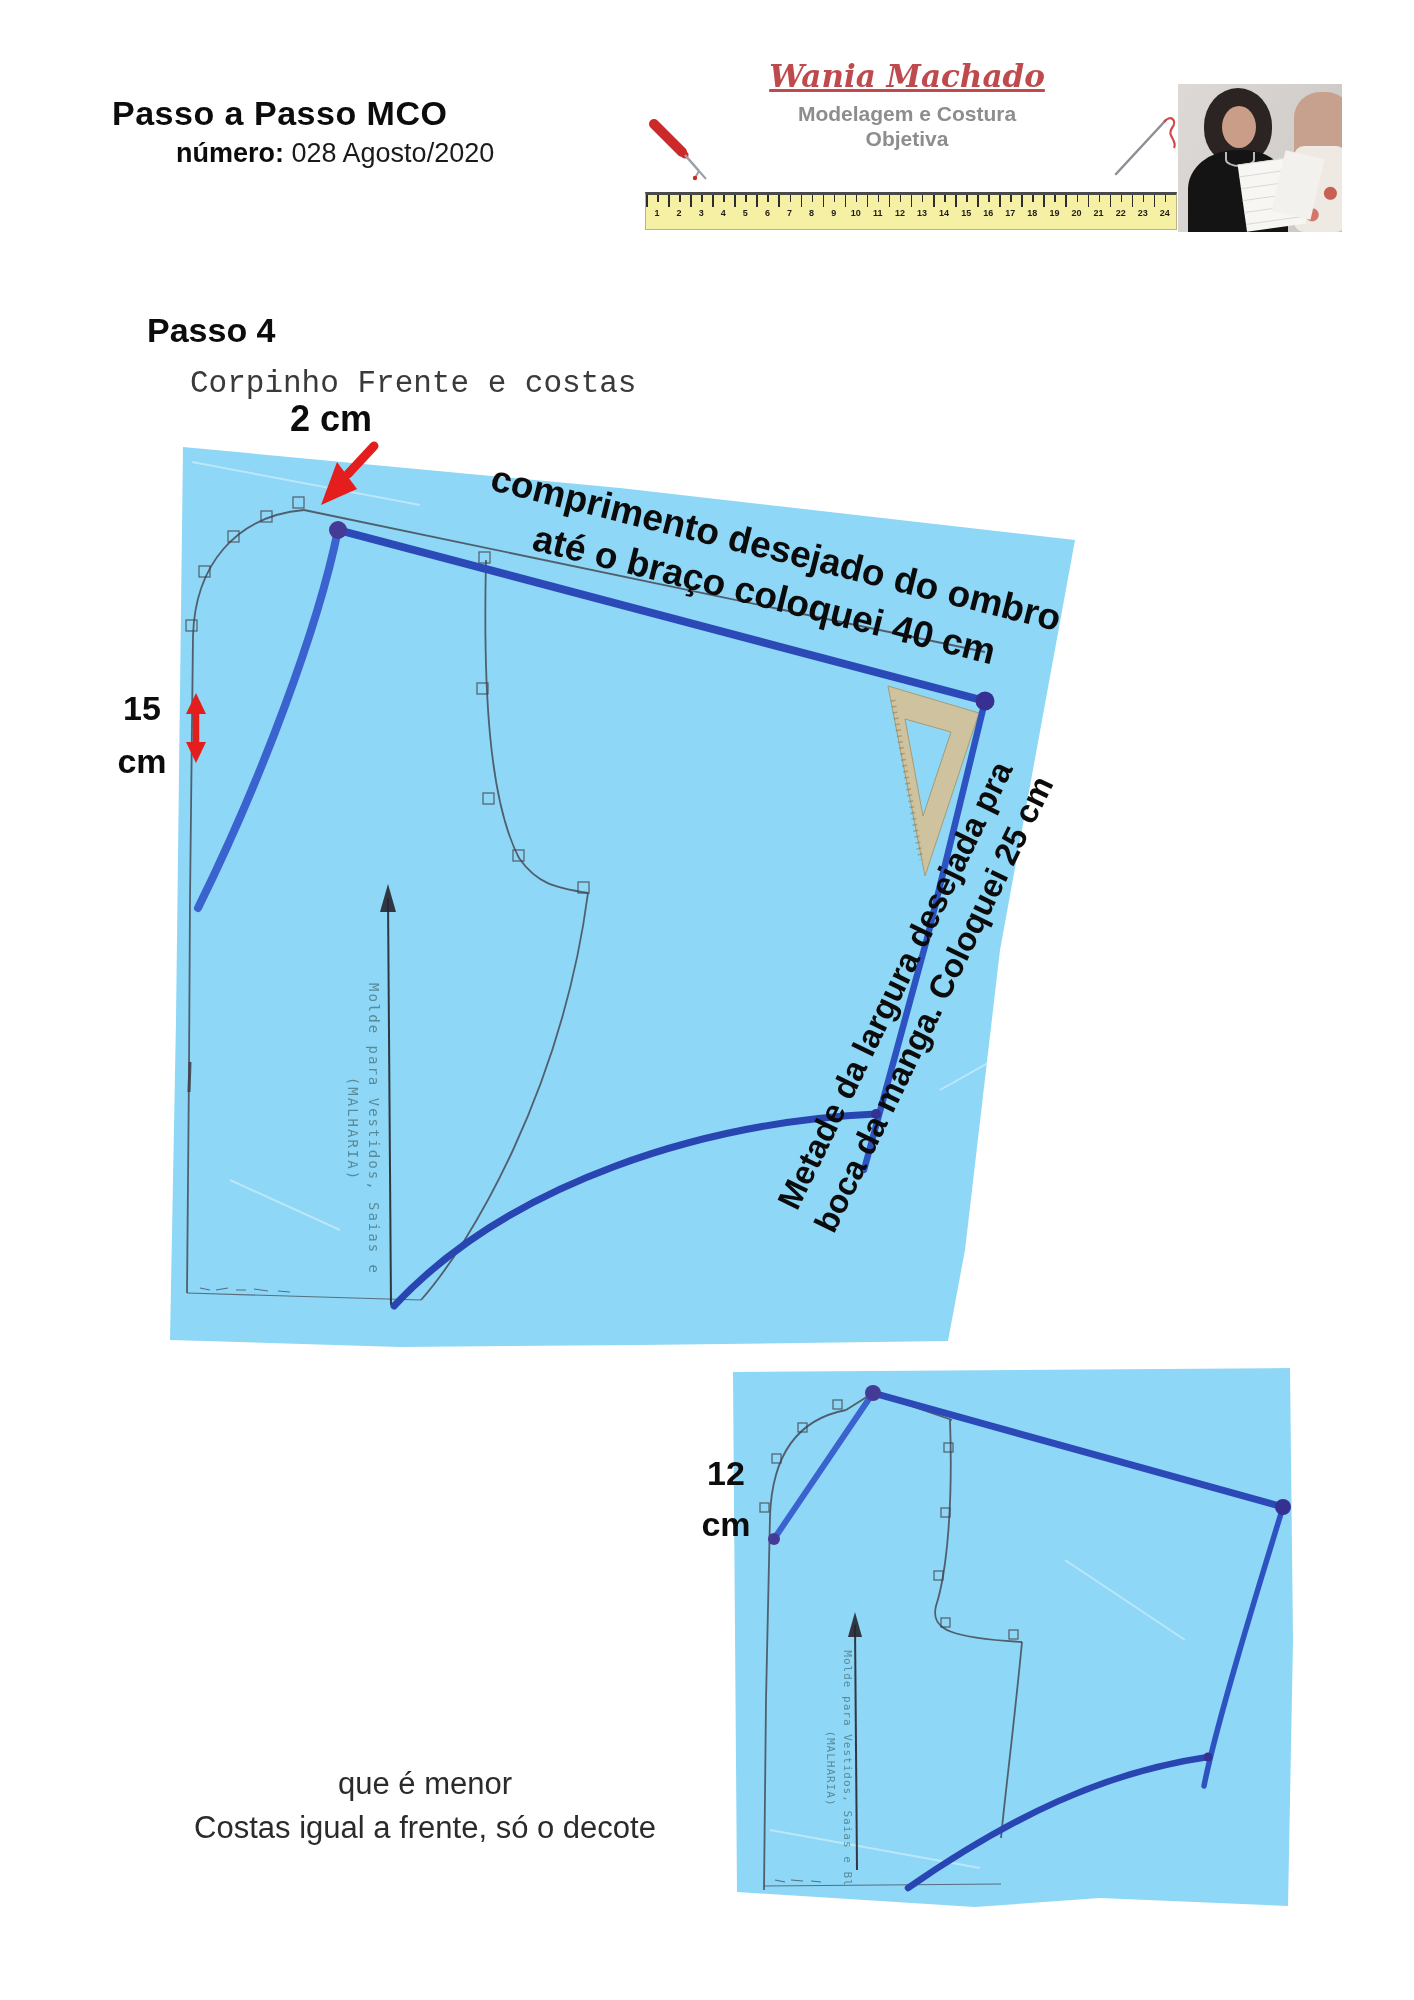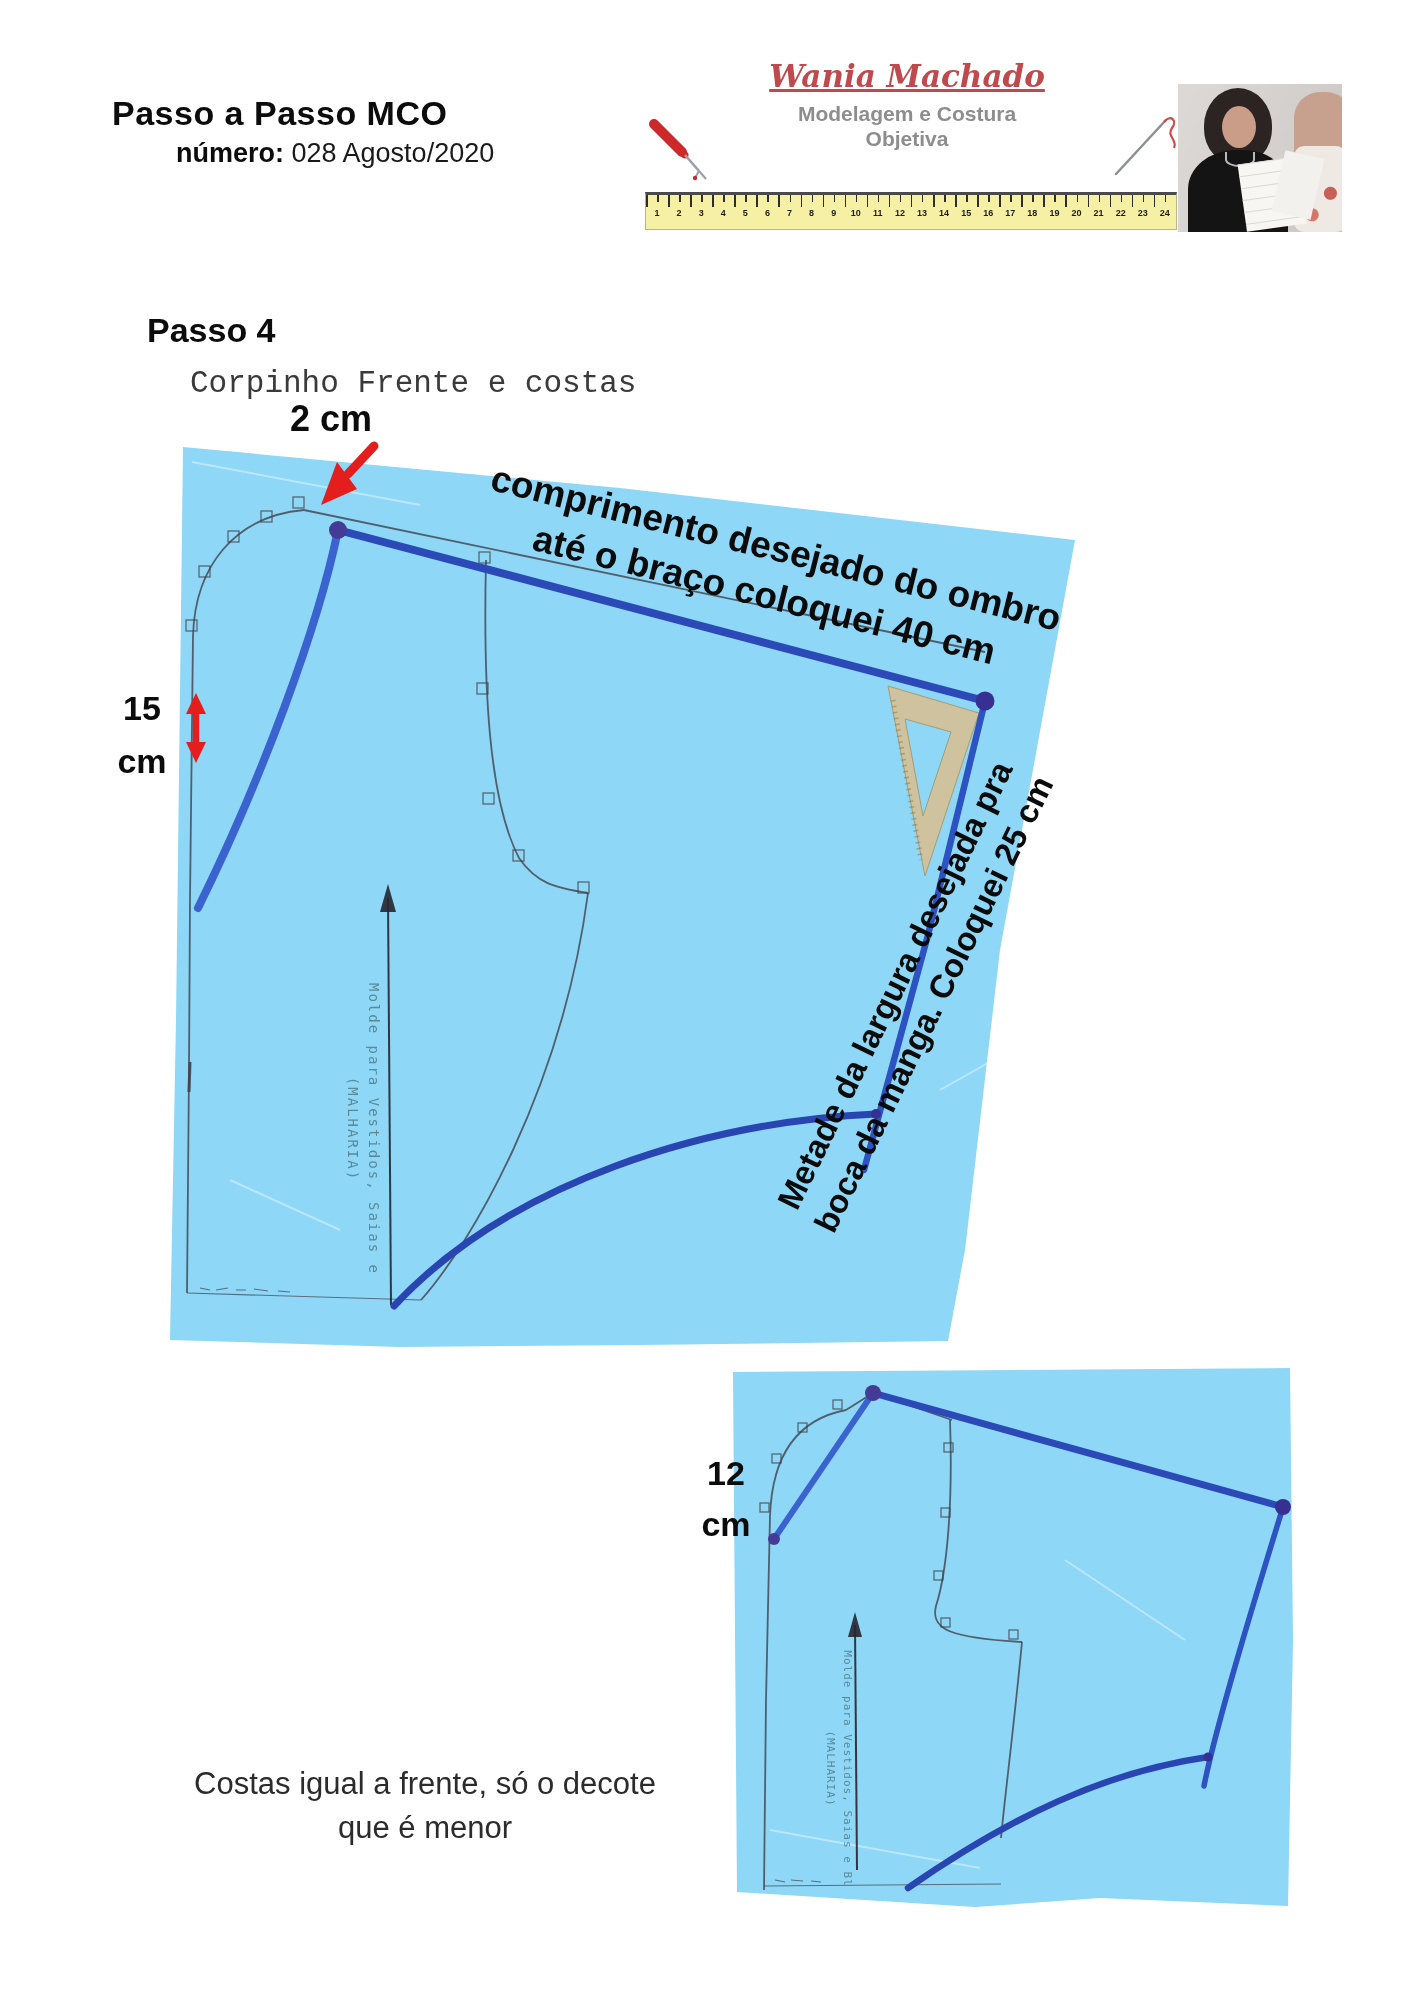--- a/index.html
+++ b/index.html
@@ -370,17 +370,17 @@
   <div class="abs stamp stamp1">
     <div>Molde para Vestidos, Saias e</div>
     <div>(MALHARIA)</div>
   </div>
   <div class="abs stamp stamp2">
     <div>Molde para Vestidos, Saias e Bl</div>
     <div>(MALHARIA)</div>
   </div>
 
   <div class="abs caption">
+    <div>que é menor</div>
     <div>Costas igual a frente, só o decote</div>
-    <div>que é menor</div>
   </div>
 
 </div>
 
 </body></html>

